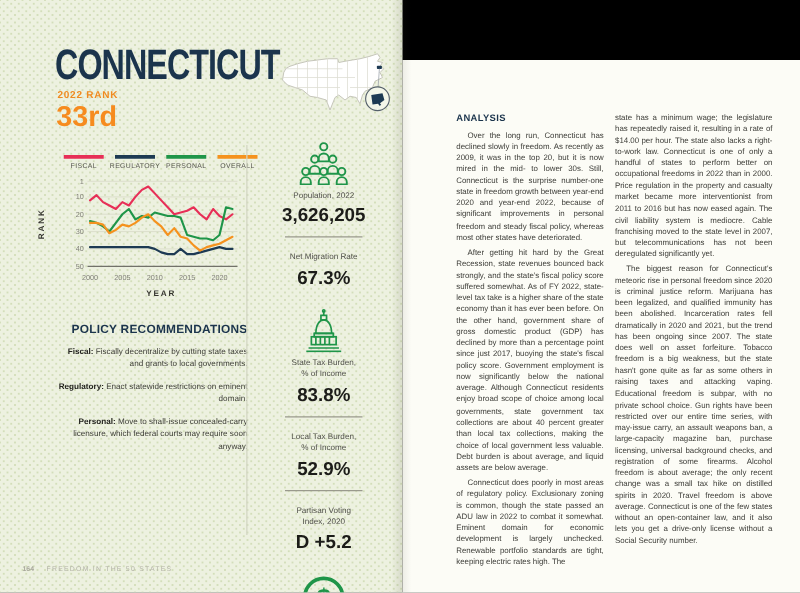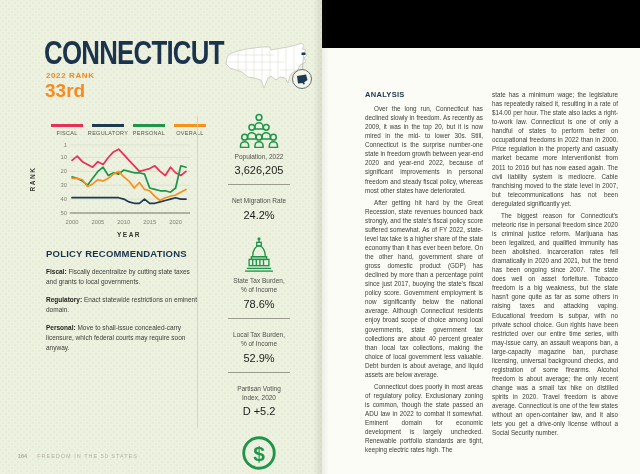--- a/index.html
+++ b/index.html
@@ -21,43 +21,43 @@
     background:linear-gradient(90deg, rgba(0,0,0,0) 0%, rgba(60,60,40,0.10) 45%, rgba(0,0,0,0) 100%);
     pointer-events:none;
   }
   .state-title {
     position:absolute; left:44px; top:33px;
     font-size:34px; font-weight:bold; color:#1b344c;
     transform:scaleX(0.76); transform-origin:left top;
     letter-spacing:-1px; white-space:nowrap;
   }
   .rank-label { position:absolute; left:46px; top:71px; font-size:8px; font-weight:bold; color:#ef8a20; letter-spacing:0.6px; }
-  .rank-value { position:absolute; left:45px; top:80px; font-size:19px; font-weight:bold; color:#f68b1f; }
+  .rank-value { position:absolute; left:45px; top:80px; font-size:23px; font-weight:bold; color:#f68b1f; }
 
   .us-map { position:absolute; left:224px; top:40px; }
 
   .legend { position:absolute; left:50px; top:124px; display:flex; gap:7px; }
   .legend-item { display:flex; flex-direction:column; align-items:center; width:34px; }
   .legend-swatch { width:32px; height:3px; margin-bottom:3px; }
   .legend-label { font-size:5.5px; color:#55554d; letter-spacing:0.3px; white-space:nowrap; }
 
   .chart-wrap { position:absolute; left:28px; top:137px; }
 
-  .policy { position:absolute; left:46px; top:248px; width:152px; }
+  .policy { position:absolute; left:46px; top:258px; width:152px;text-align:right; }
   .policy-heading { font-size:9.5px; font-weight:bold; color:#1b344c; letter-spacing:0.2px; margin-bottom:8px; }
   .policy-item { font-size:6.5px; line-height:1.55; color:#3d3d37; margin-bottom:8px; }
   .policy-lead { font-weight:bold; color:#23231f; }
 
   .col-divider { position:absolute; left:197px; top:116px; width:1px; height:312px; background:#d2d5c2; }
 
   
   .stats { position:absolute; left:201px; top:112px; width:116px; display:flex; flex-direction:column; align-items:center; text-align:center; }
   .stat-icon { display:block; }
   .stat-label { font-size:6.5px; color:#50504a; line-height:1.45; margin-top:4px; white-space:pre-line; }
-  .stat-value { font-size:11px; font-weight:normal; color:#1c1c19; margin-top:3px; }
+  .stat-value { font-size:15px; font-weight:bold; color:#1c1c19; margin-top:3px; }
   .stat-divider { width:62px; height:1px; background:#9a9a8d; margin:8px 0 7px 0; }
   .mt-icon { margin-top:15px; }
 
   
   .page-right { position:absolute; left:322px; top:0; width:318px; height:474px; background:#fcfcf6;margin-top:48px; }
   .analysis-col { position:absolute; top:42px; text-align:justify; }
   .analysis-col.c1 { left:43px; width:118px; }
   .analysis-col.c2 { left:170px; width:126px; }
   .analysis-heading { font-size:7.5px; font-weight:bold; color:#1b344c; letter-spacing:0.3px; margin-bottom:5px; text-align:left; }
   .analysis-col p { font-size:6.3px; line-height:1.44; color:#3c3c37; text-indent:9px; margin-bottom:3px; }
@@ -180,40 +180,40 @@
           <path d="M18.5,39.5 v-2 a4.5,4.5 0 0 1 9,0 v2 Z"></path>
         <circle cx="39" cy="28" r="3.2"></circle>
           <path d="M34.5,39.5 v-2 a4.5,4.5 0 0 1 9,0 v2 Z"></path>
       </svg>
       <div class="stat-label">Population, 2022</div>
       <div class="stat-value">3,626,205</div>
 
       <div class="stat-divider"></div>
 
       <div class="stat-label">Net Migration Rate</div>
-      <div class="stat-value">24.2%</div>
+      <div class="stat-value">67.3%</div>
 
       <svg class="stat-icon mt-icon" width="40" height="36" viewBox="0 0 40 40" fill="none" stroke="#1f9549" stroke-width="1.5">
         <line x1="20" y1="3" x2="20" y2="7"></line>
         <circle cx="20" cy="3" r="1"></circle>
         <rect x="17.5" y="7" width="5" height="4"></rect>
         <path d="M13,23 c0,-8 3.5,-12 7,-12 c3.5,0 7,4 7,12"></path>
         <line x1="11.5" y1="23" x2="28.5" y2="23"></line>
         <rect x="11.5" y="23" width="17" height="3"></rect>
         <rect x="9" y="26" width="22" height="7"></rect>
         <line x1="13" y1="26" x2="13" y2="33"></line>
           <line x1="17" y1="26" x2="17" y2="33"></line>
         <line x1="21" y1="26" x2="21" y2="33"></line>
           <line x1="25" y1="26" x2="25" y2="33"></line>
         <line x1="6.5" y1="36" x2="33.5" y2="36"></line>
         <line x1="4.5" y1="39" x2="35.5" y2="39"></line>
       </svg>
       <div class="stat-label">State Tax Burden,
 % of Income</div>
-      <div class="stat-value">78.6%</div>
+      <div class="stat-value">83.8%</div>
 
       <div class="stat-divider"></div>
 
       <div class="stat-label">Local Tax Burden,
 % of Income</div>
       <div class="stat-value">52.9%</div>
 
       <div class="stat-divider"></div>
 
       <div class="stat-label">Partisan Voting

